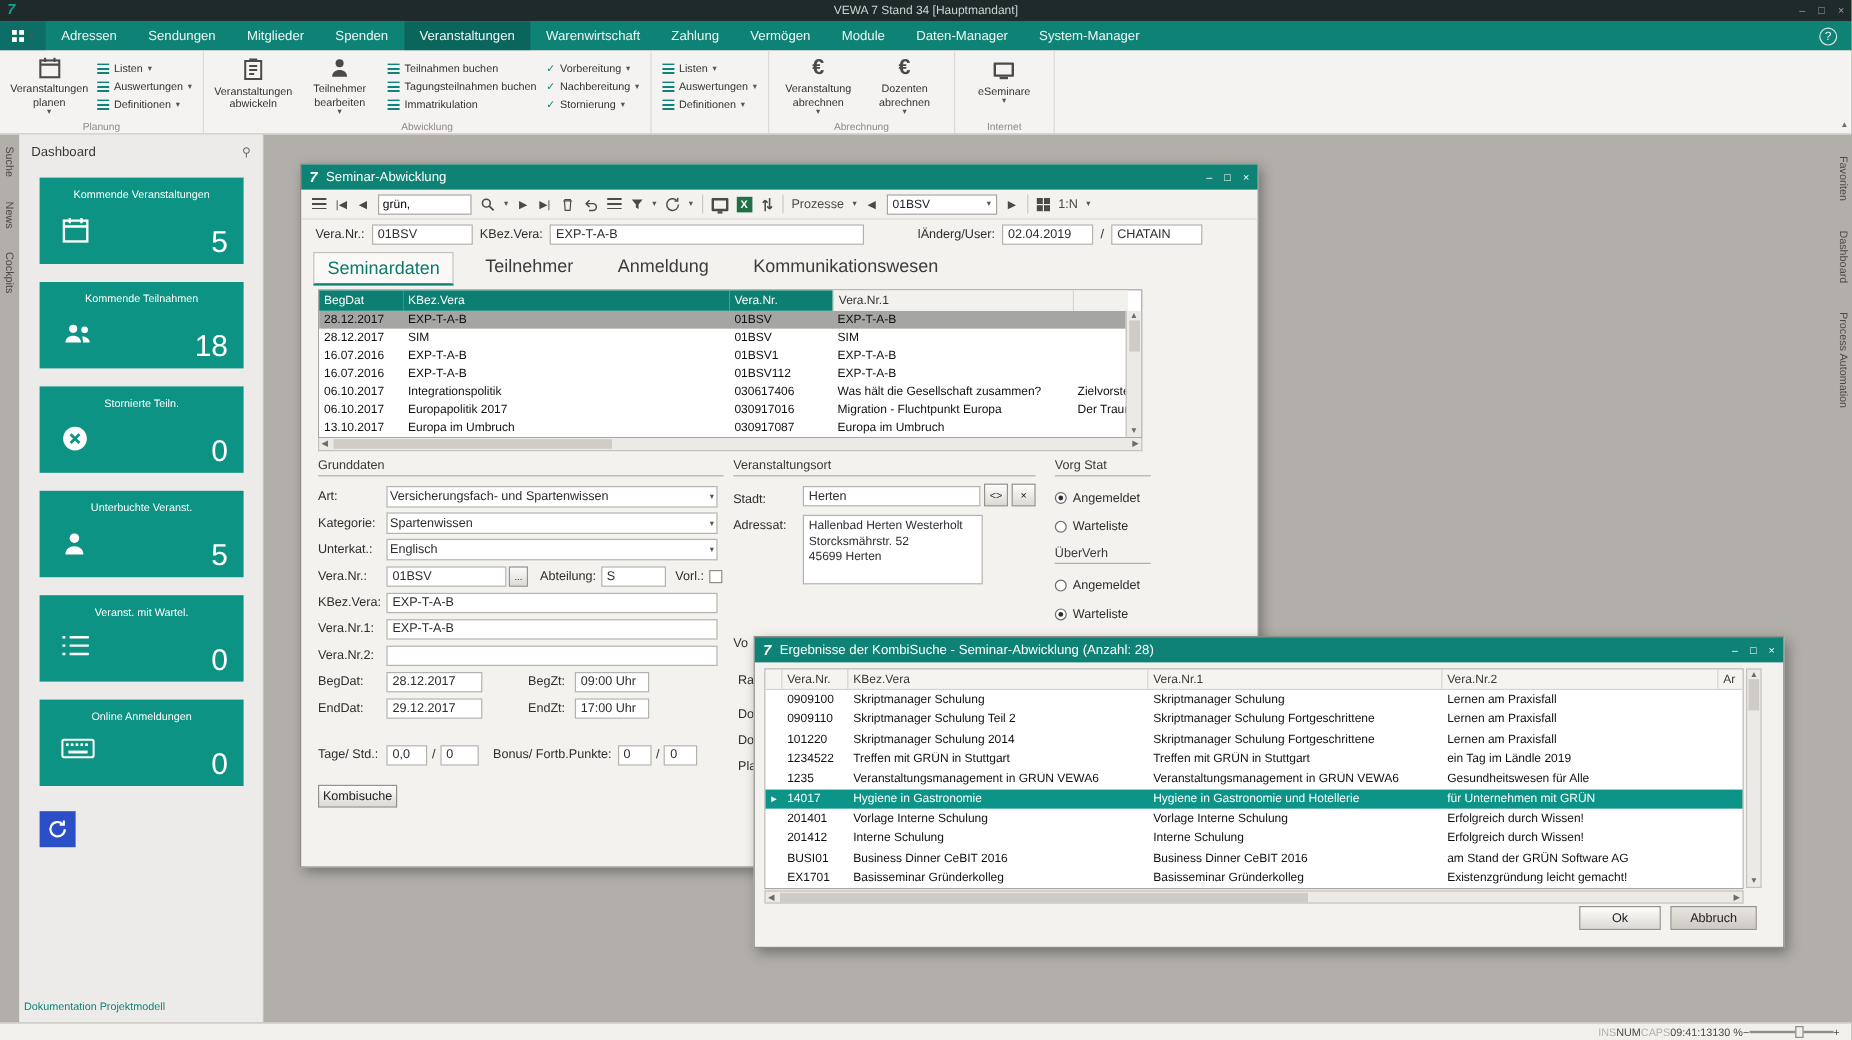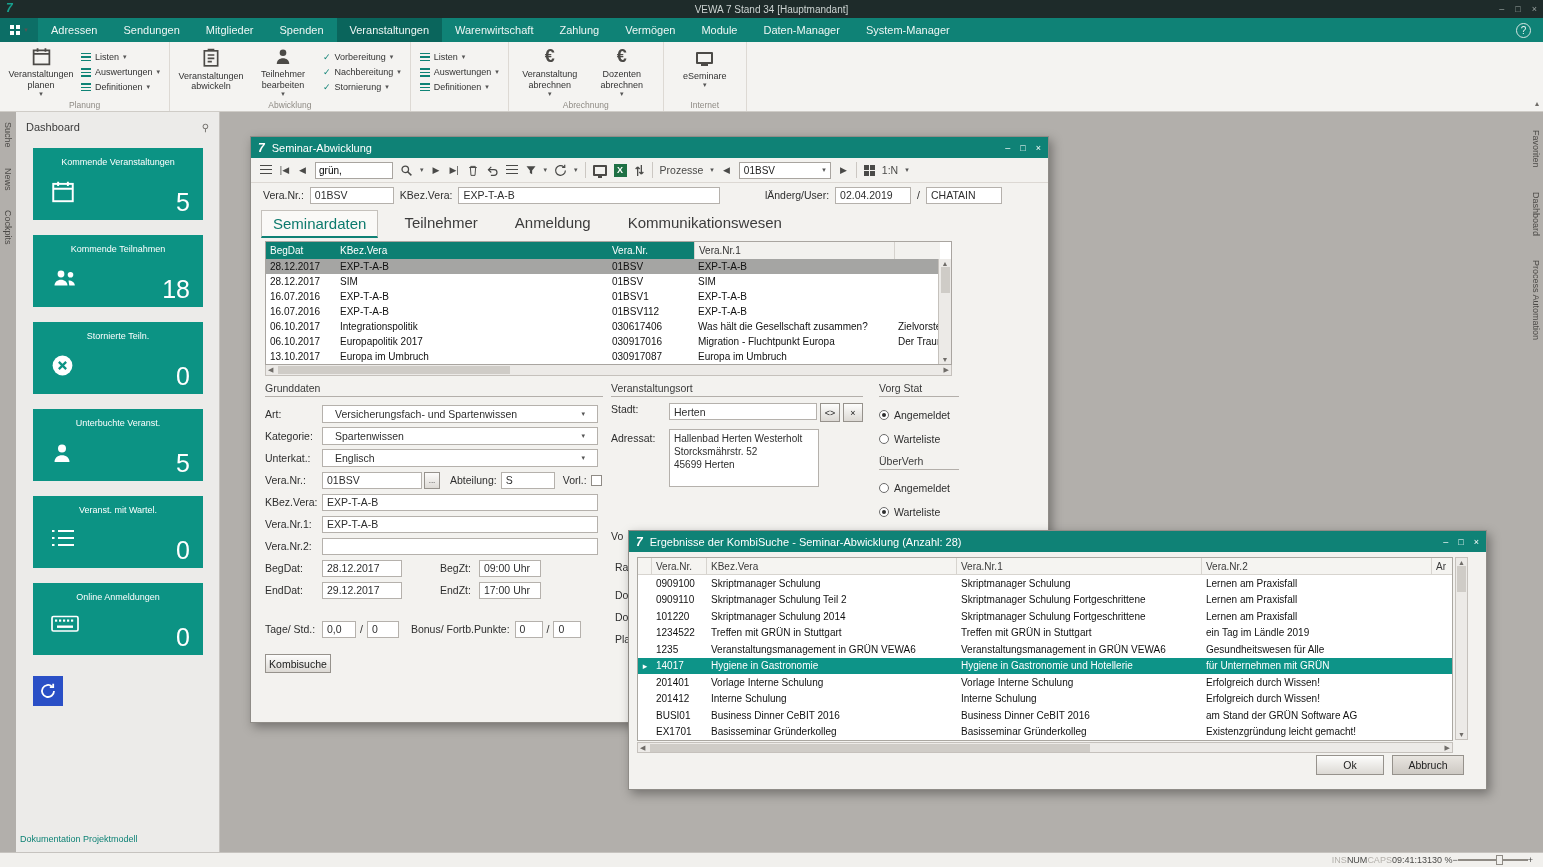--- a/index.html
+++ b/index.html
@@ -95,21 +95,21 @@
 .vscr{position:absolute;right:0;top:17px;bottom:0;width:13px;background:#eceae7;border-left:1px solid #c5c1bc;font-size:7px;color:#6f6c68;display:flex;flex-direction:column;align-items:center;justify-content:space-between;padding:1px 0}
 .vthumb{width:9px;height:26px;background:#cfccc7}
 .hscr{width:687px;height:11px;background:#eceae7;border:1px solid #c5c1bc;border-top:none;position:relative;font-size:7px;color:#6f6c68}
 .hthumb{position:absolute;left:12px;top:1px;width:232px;height:8px;background:#cfccc7}
 .harrow{position:absolute;top:1px}
 
 .sect-title{font-size:10.5px;color:#3a3a3a;border-bottom:1px solid #b3afaa;padding-bottom:2px;margin-bottom:6px}
 .grund{position:absolute;left:14px;top:245px;width:338px;font-size:10.5px}
 .frow{display:flex;align-items:center;height:22px}
 .flab{width:57px;flex:none}
-.drop{width:276px;height:18px;border:1px solid #b5b1ac;background:#fff;display:flex;align-items:center;justify-content:space-between;padding:0 12px;overflow:hidden;white-space:nowrap}
+.drop{width:276px;height:18px;border:1px solid #b5b1ac;background:#fff;display:flex;align-items:center;justify-content:space-between;padding:0 2px;overflow:hidden;white-space:nowrap}
 .inp{height:17px;border:1px solid #b5b1ac;background:#fff;display:flex;align-items:center;padding:0 4px;overflow:hidden;white-space:nowrap}
 .btn-dots{width:16px;height:17px;border:1px solid #96928c;background:linear-gradient(#fcfbfa,#dedbd6);font-size:8px;display:flex;align-items:center;justify-content:center;margin-left:2px}
 .cb{width:11px;height:11px;border:1px solid #8f8b85;background:#fff}
 .bevel{border:1px solid #96928c;background:linear-gradient(#fdfdfc,#dcd9d4);display:flex;align-items:center;justify-content:center;font-size:10.5px;color:#222}
 .kombi{width:66px;height:19px;margin-top:14px}
 .ort{position:absolute;left:360px;top:245px;width:252px;font-size:10.5px}
 .orow{display:flex;margin-bottom:7px}
 .olab{width:58px;flex:none;padding-top:3px}
 .adr{width:150px;height:58px;border:1px solid #b5b1ac;background:#fff;font-size:10px;padding:2px 4px;line-height:1.3}
 .sq{width:20px;height:19px;margin-left:3px;font-size:9px}
@@ -269,20 +269,37 @@
             <circle cx="12" cy="7.5" r="4"></circle>
             <path d="M4.5 21c0-4.2 3.4-6.8 7.5-6.8s7.5 2.6 7.5 6.8z"></path>
           </svg>
       </span>
       <span>Teilnehmer bearbeiten</span>
       <span class="dd">▾</span>
     </div>
     <div class="smallcol">
 
         <div class="smallitem">
+          <span class="mini-lines"></span>
+          <span>Teilnahmen buchen</span>
+        </div>
+
+        <div class="smallitem">
+          <span class="mini-lines"></span>
+          <span>Tagungsteilnahmen buchen</span>
+        </div>
+
+        <div class="smallitem">
+          <span class="mini-lines"></span>
+          <span>Immatrikulation</span>
+        </div>
+      </div>
+    <div class="smallcol">
+
+        <div class="smallitem">
           <span class="tealtxt">✓</span>
           <span>Vorbereitung</span>
           <span class="dd">▾</span>
         </div>
 
         <div class="smallitem">
           <span class="tealtxt">✓</span>
           <span>Nachbereitung</span>
           <span class="dd">▾</span>
         </div>
@@ -702,21 +719,21 @@
       <span style="margin-left:12px">Bonus/ Fortb.Punkte:</span>
       <span class="inp" style="width:28px;margin-left:5px">0</span>
       <span style="margin:0 4px">/</span>
       <span class="inp" style="width:28px">0</span>
     </div>
     <div class="bevel kombi">Kombisuche</div>
   </div>
 
   <div class="ort">
     <div class="sect-title">Veranstaltungsort</div>
-    <div class="orow" style="align-items:flex-start">
+    <div class="orow" style="align-items:flex-end">
       <span class="olab" style="padding-top:0">Stadt:</span>
       <span class="inp" style="width:148px">Herten</span>
       <span class="bevel sq">&lt;&gt;</span>
       <span class="bevel sq">
           <span>×</span>
         </span>
     </div>
     <div class="orow">
       <span class="olab">Adressat:</span>
       <div class="adr">

